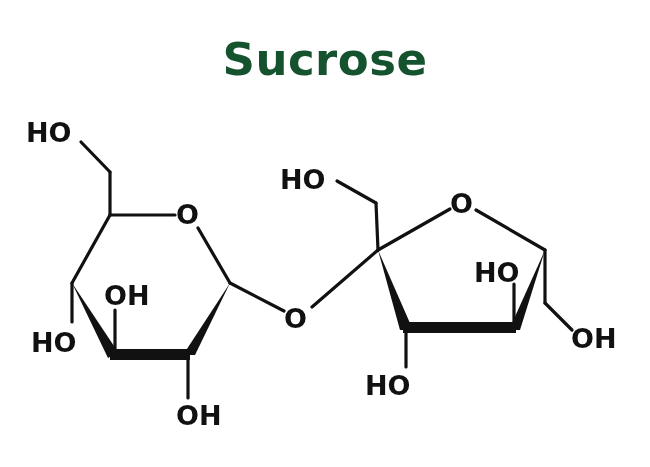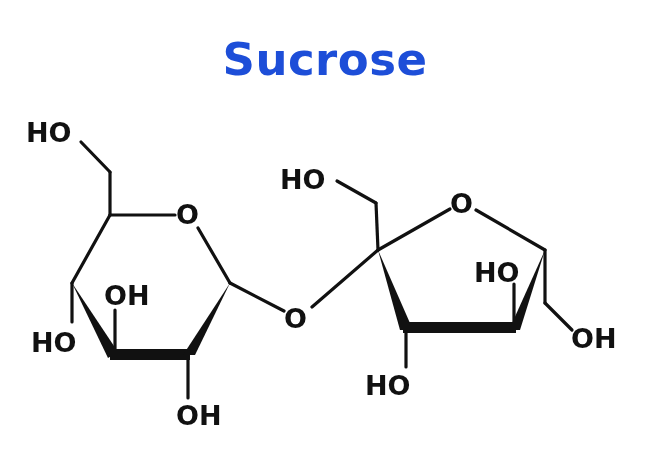--- a/index.html
+++ b/index.html
@@ -4,21 +4,21 @@
 <style>
   html, body { margin: 0; padding: 0; background: #ffffff; }
   body { width: 650px; height: 467px; position: relative; overflow: hidden; font-family: "DejaVu Sans", "Liberation Sans", sans-serif; }
   .title { position: absolute; left: 0; top: 33px; width: 650px; text-align: center; font-size: 45px; font-weight: bold; letter-spacing: 0.5px; }
   svg { position: absolute; left: 0; top: 0; }
   .lbl { font-family: "DejaVu Sans", "Liberation Sans", sans-serif; font-weight: bold; font-size: 27px; fill: #111111; }
 </style>
 </head>
 <body>
 
-<div class="title" style="color:#1d4ed8;">Sucrose</div>
+<div class="title" style="color:#14532d;">Sucrose</div>
 
 <svg width="650" height="467" viewBox="0 0 650 467">
   <g stroke="#111111" stroke-width="3.2" fill="none" stroke-linecap="round">
 
     <line x1="81" y1="142" x2="110" y2="172"></line>
     <line x1="110" y1="172" x2="110" y2="215"></line>
 
     <line x1="110" y1="215" x2="175" y2="215"></line>
 
     <line x1="198" y1="228" x2="230" y2="283"></line>

